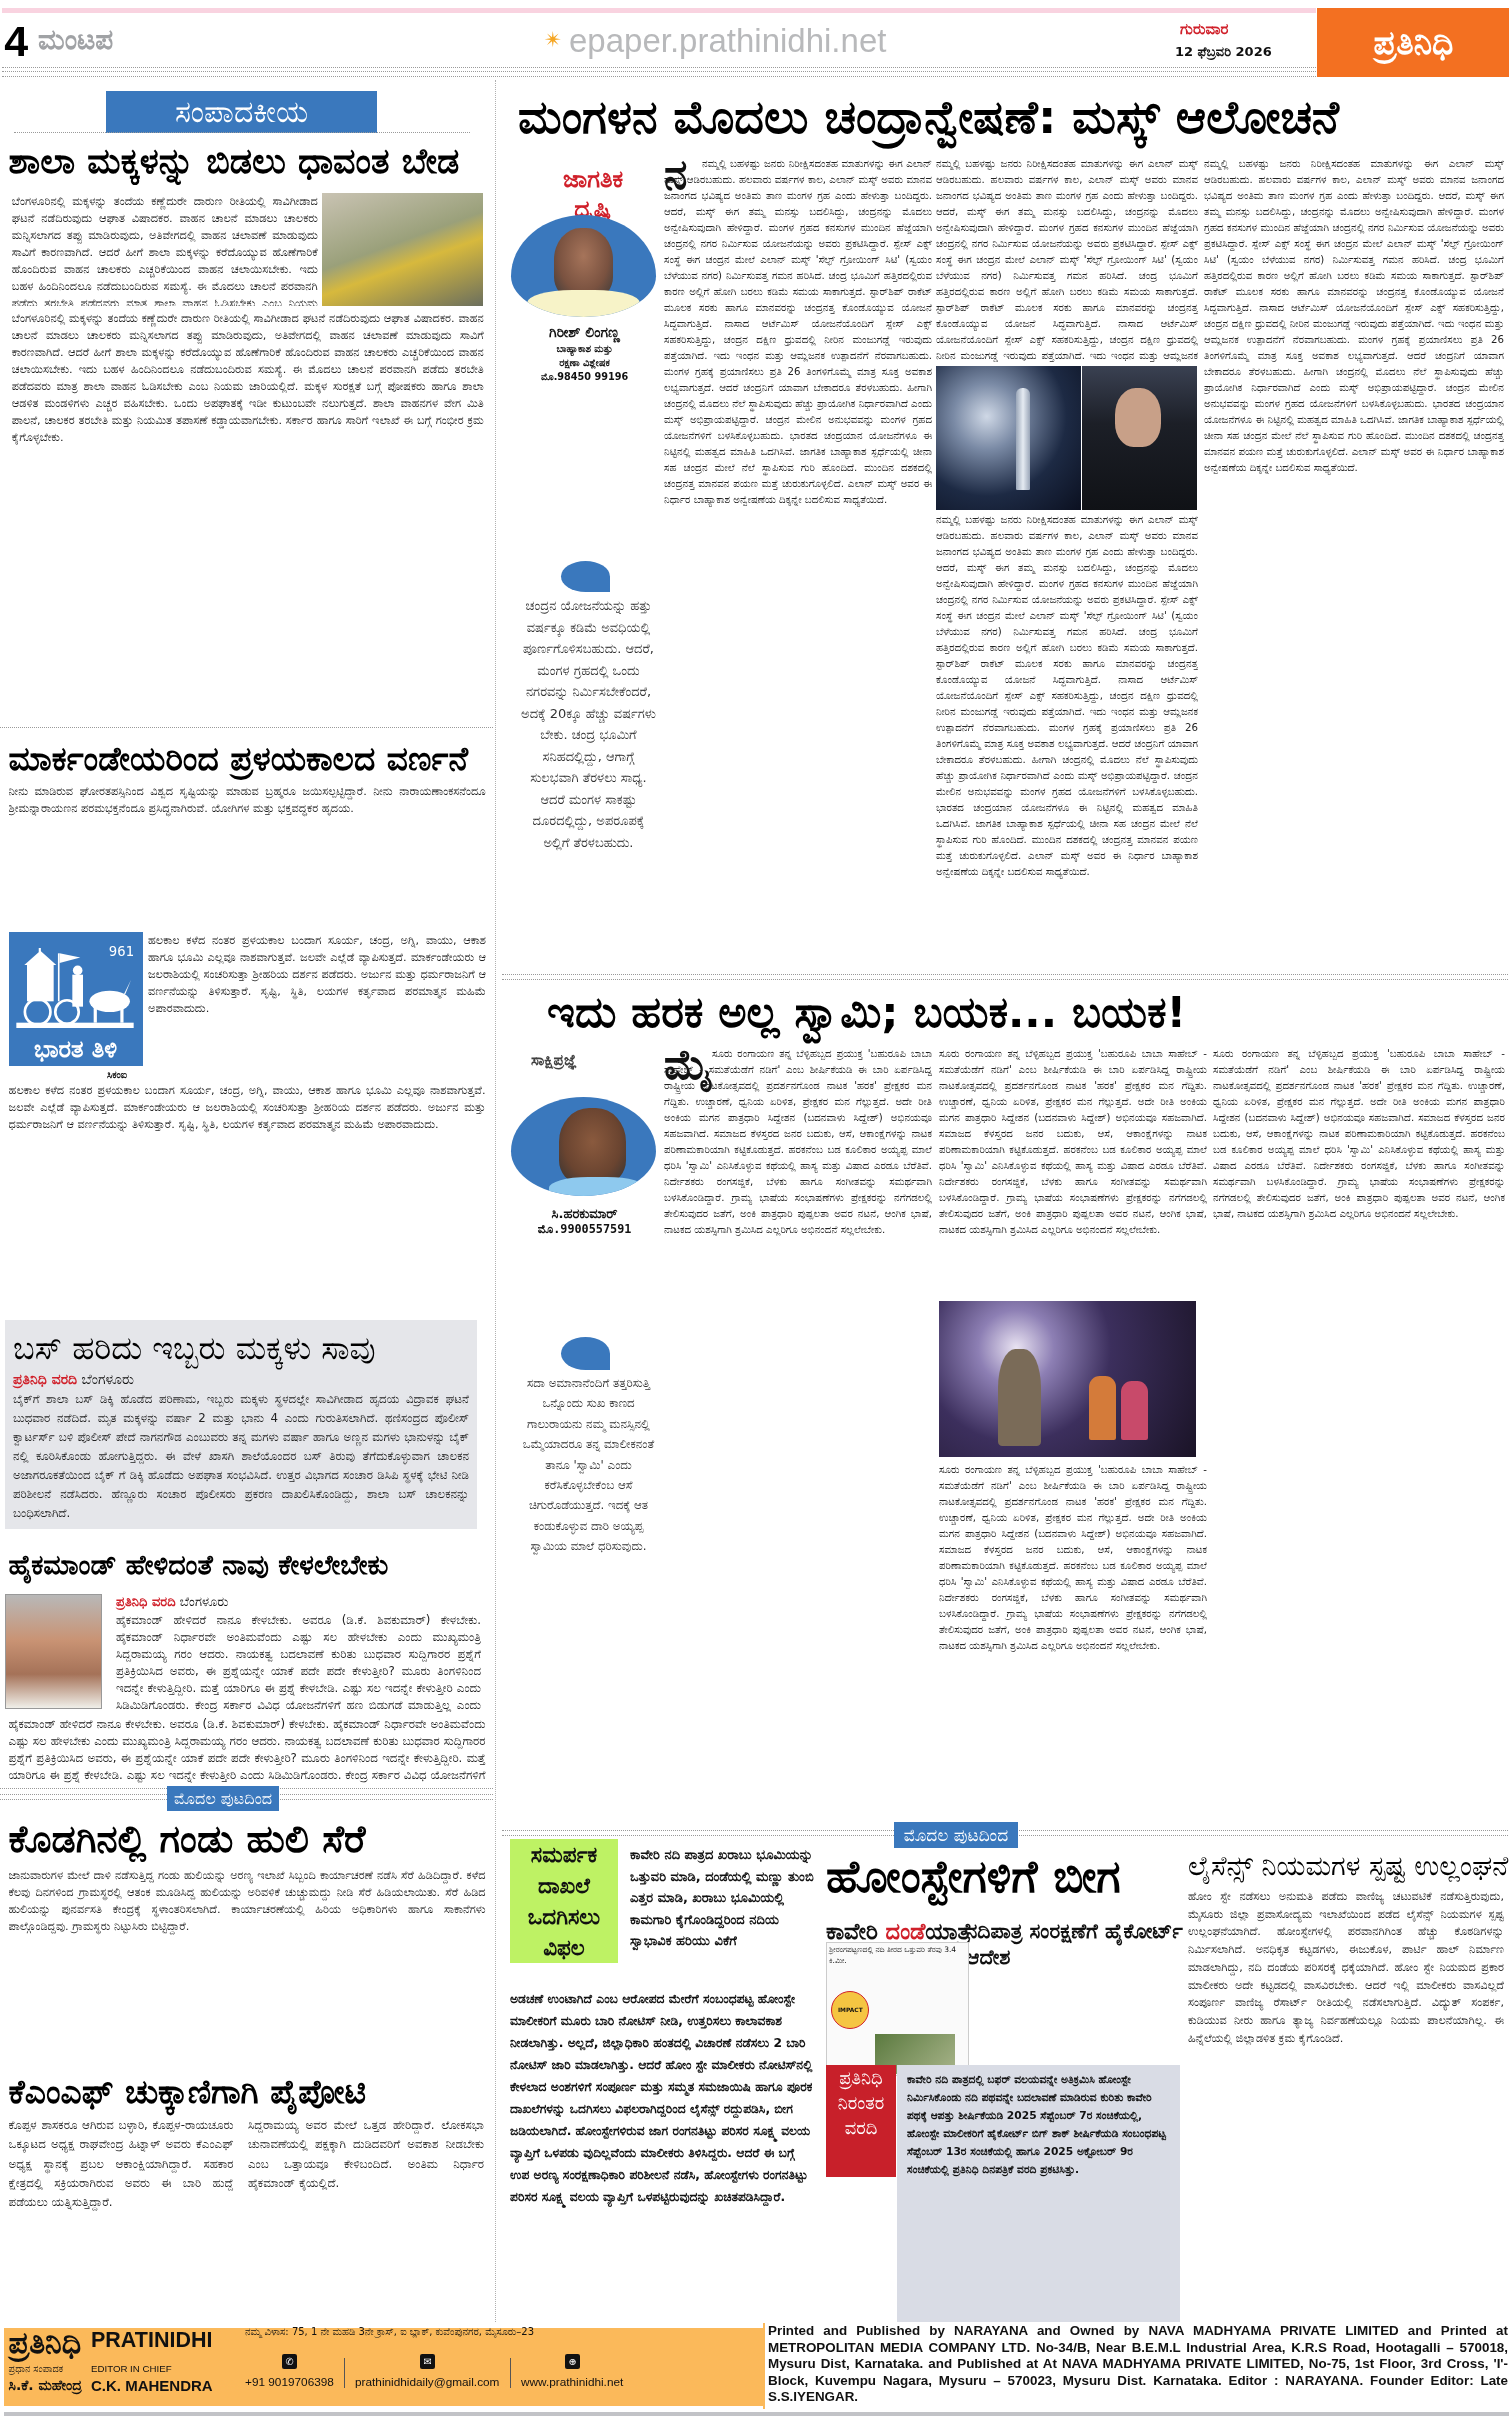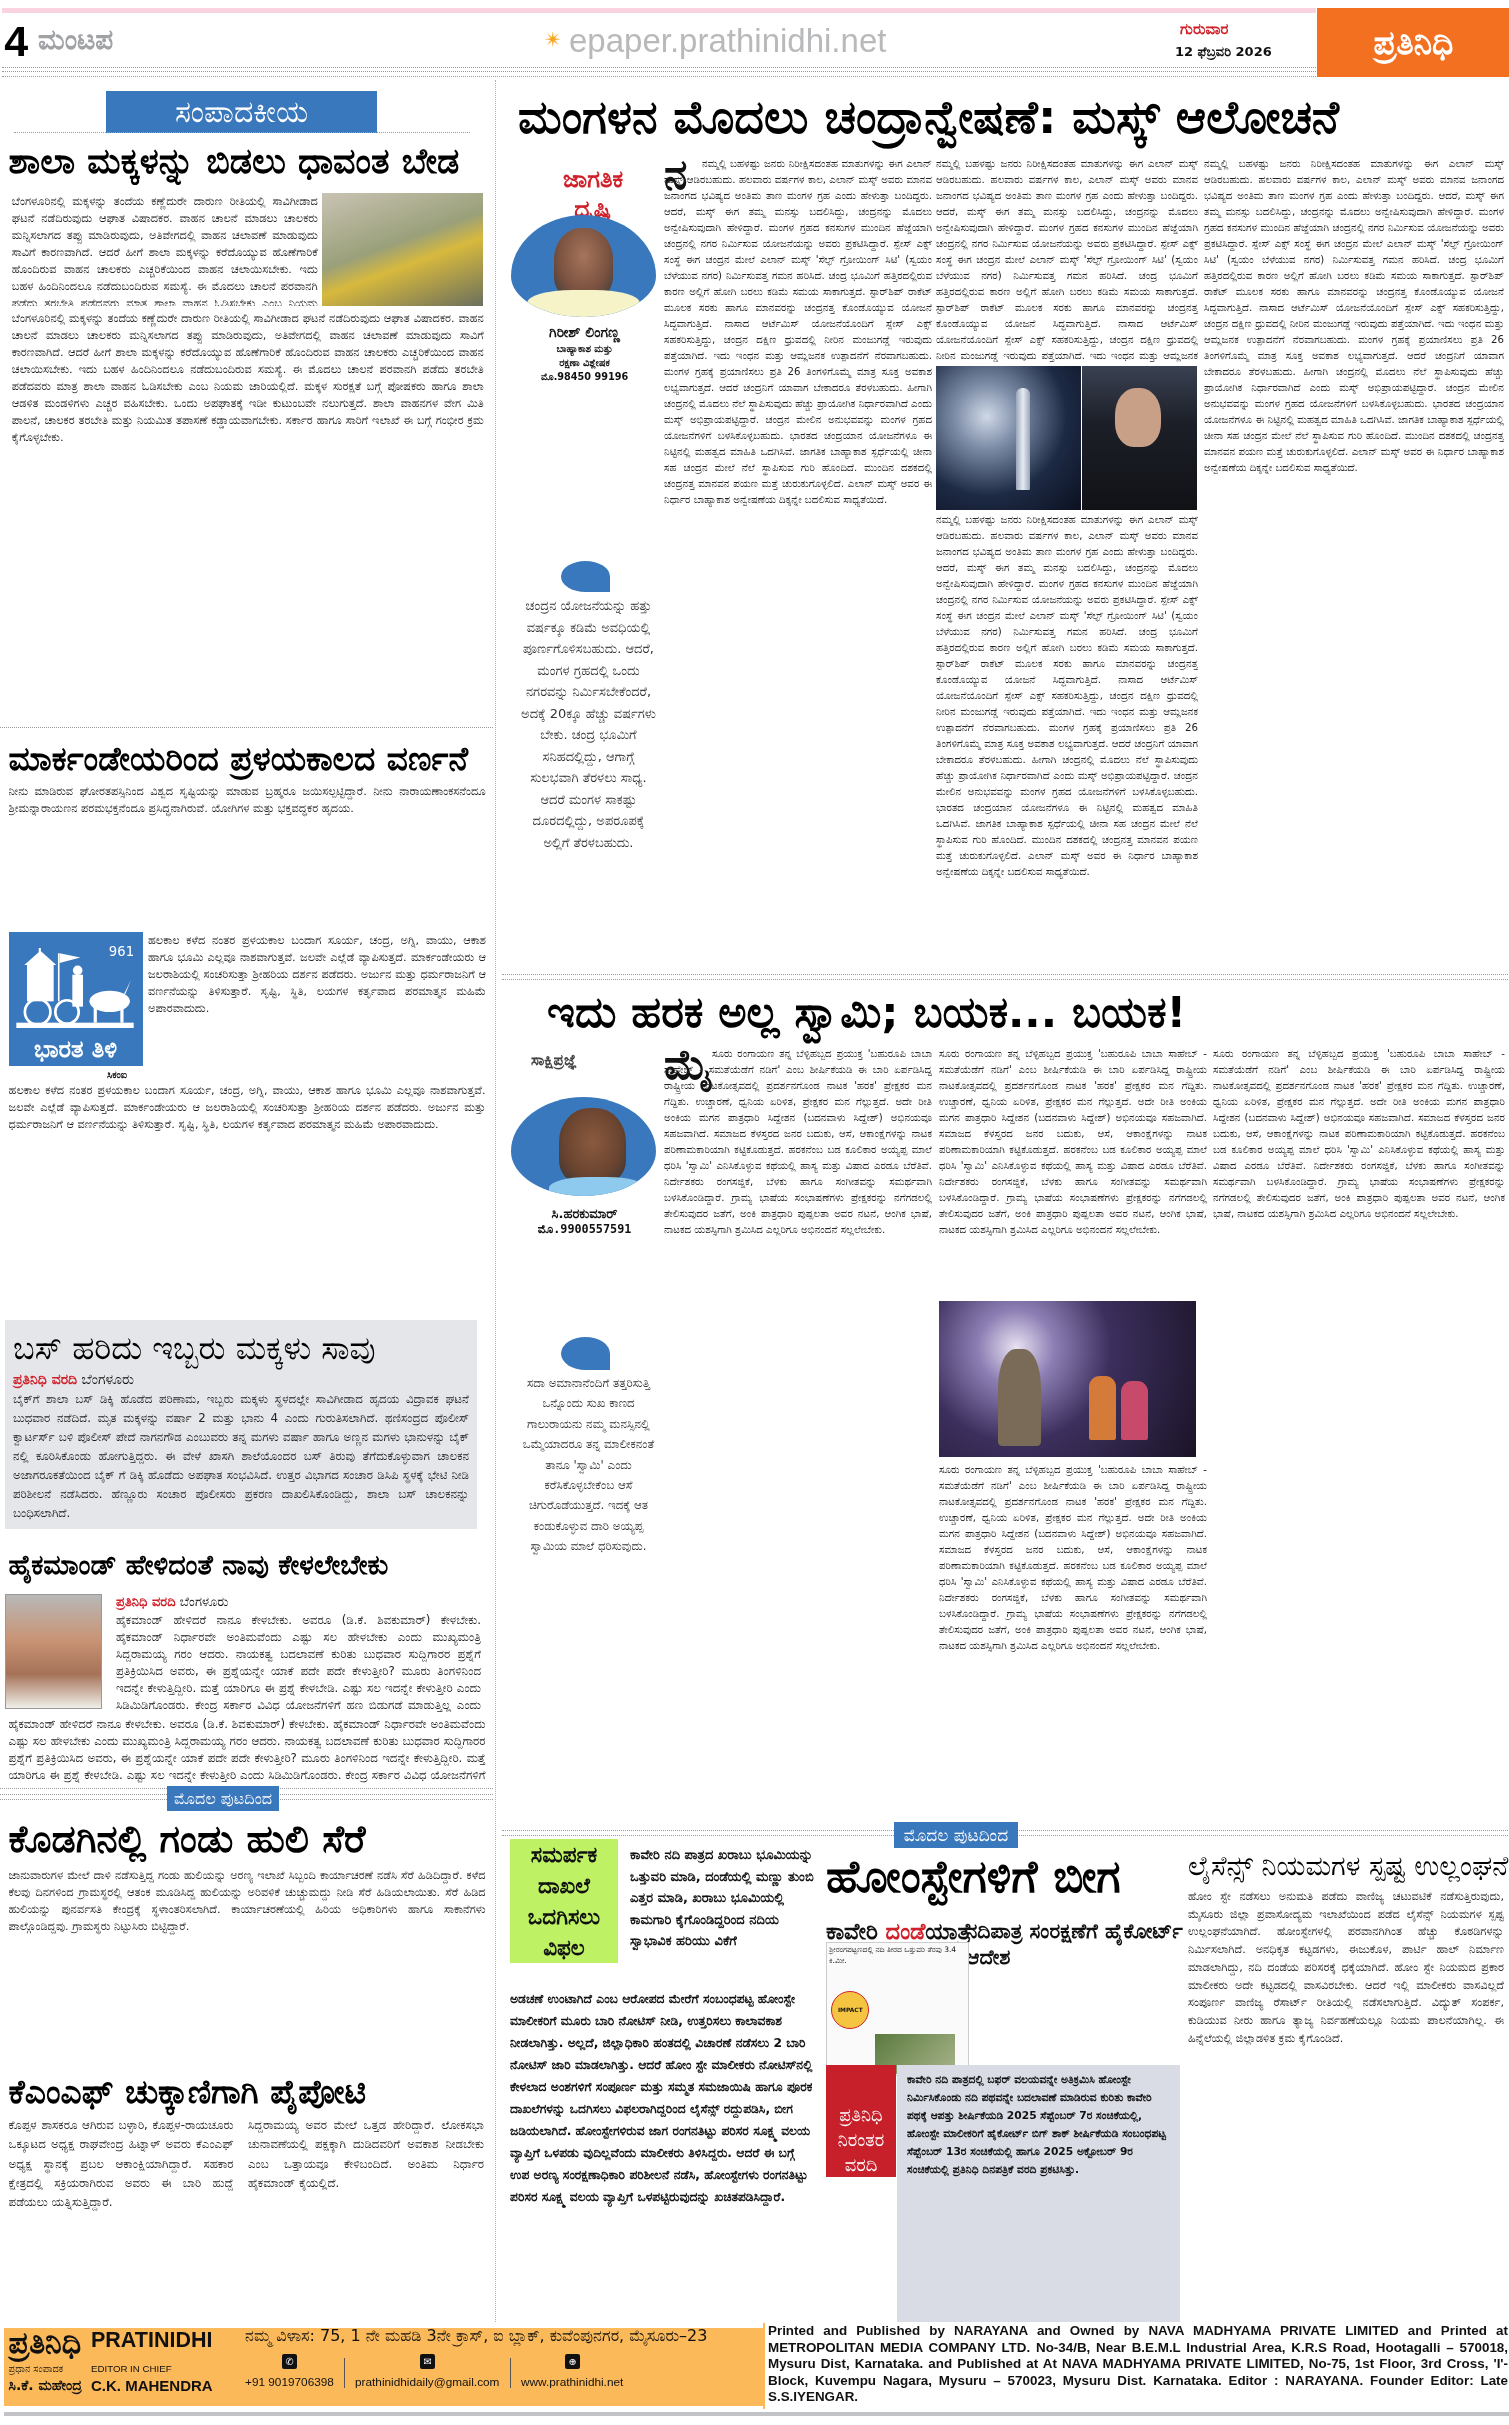--- a/index.html
+++ b/index.html
@@ -163,37 +163,37 @@
   <span>ಕಾವೇರಿ </span><span style="color:#d0202a;">ದಂಡೆ</span><span>ಯಾತ್ರೆ</span>
 </div>
 <div class="abs" style="left:966px;top:1918px;width:225px;font-size:20.4px;line-height:26px;font-weight:bold;">ನದಿಪಾತ್ರ ಸಂರಕ್ಷಣೆಗೆ ಹೈಕೋರ್ಟ್ ಆದೇಶ</div>
 <div class="abs" style="left:826px;top:1942px;width:143px;height:134px;background:#fafafa;border:0.5px solid #ccc;overflow:hidden;">
   <div style="font-size:7.5px;line-height:10.7px;padding:2.1px;">ಶ್ರೀರಂಗಪಟ್ಟಣದಲ್ಲಿ ನದಿ ತೀರದ ಒತ್ತುವರಿ ತೆರವು 3.4 ಕಿ.ಮೀ.</div>
   <div style="position:absolute;left:4.3px;top:48px;width:38px;height:38px;border-radius:50%;background:#f5c542;border:1.6px solid #d0202a;display:flex;align-items:center;justify-content:center;">
     <span style="font-size:5.9px;font-weight:bold;">IMPACT</span>
   </div>
   <div style="position:absolute;left:48px;top:91px;width:80px;height:40px;background:linear-gradient(135deg,#5b7a3f,#a8b48a);"></div>
 </div>
-<div class="abs" style="left:826px;top:2065px;width:70px;height:112px;background:#c8202a;display:flex;align-items:flex-end;justify-content:center;">
+<div class="abs" style="left:826px;top:2065px;width:70px;height:112px;background:#c8202a;display:flex;align-items:flex-start;justify-content:center;">
   <span style="color:#fff;font-size:18px;line-height:25px;text-align:center;">ಪ್ರತಿನಿಧಿ ನಿರಂತರ ವರದಿ</span>
 </div>
 <div class="abs" style="left:897px;top:2065px;width:283px;height:257px;background:#d9dce5;"></div>
 <div class="abs" style="left:907px;top:2071px;width:268px;height:247px;font-size:10.7px;line-height:18px;font-weight:bold;color:#111;overflow:hidden;">ಕಾವೇರಿ ನದಿ ಪಾತ್ರದಲ್ಲಿ ಬಫರ್ ವಲಯವನ್ನೇ ಅತಿಕ್ರಮಿಸಿ ಹೋಂಸ್ಟೇ ನಿರ್ಮಿಸಿಕೊಂಡು ನದಿ ಪಥವನ್ನೇ ಬದಲಾವಣೆ ಮಾಡಿರುವ ಕುರಿತು ಕಾವೇರಿ ಪಥಕ್ಕೆ ಆಪತ್ತು ಶೀರ್ಷಿಕೆಯಡಿ 2025 ಸೆಪ್ಟೆಂಬರ್ 7ರ ಸಂಚಿಕೆಯಲ್ಲಿ, ಹೋಂಸ್ಟೇ ಮಾಲೀಕರಿಗೆ ಹೈಕೋರ್ಟ್ ಬಿಗ್ ಶಾಕ್ ಶೀರ್ಷಿಕೆಯಡಿ ಸಂಬಂಧಪಟ್ಟ ಸೆಪ್ಟೆಂಬರ್ 13ರ ಸಂಚಿಕೆಯಲ್ಲಿ ಹಾಗೂ 2025 ಅಕ್ಟೋಬರ್ 9ರ ಸಂಚಿಕೆಯಲ್ಲಿ ಪ್ರತಿನಿಧಿ ದಿನಪತ್ರಿಕೆ ವರದಿ ಪ್ರಕಟಿಸಿತ್ತು.</div>
 
 <div class="abs headline" style="left:1188px;top:1850px;font-size:27px;font-weight:normal;">ಲೈಸೆನ್ಸ್ ನಿಯಮಗಳ ಸ್ಪಷ್ಟ ಉಲ್ಲಂಘನೆ</div>
 <div class="abs body-text" style="left:1188px;top:1888px;width:316px;height:434px;font-size:11.3px;line-height:17.7px;">ಹೋಂ ಸ್ಟೇ ನಡೆಸಲು ಅನುಮತಿ ಪಡೆದು ವಾಣಿಜ್ಯ ಚಟುವಟಿಕೆ ನಡೆಸುತ್ತಿರುವುದು, ಮೈಸೂರು ಜಿಲ್ಲಾ ಪ್ರವಾಸೋದ್ಯಮ ಇಲಾಖೆಯಿಂದ ಪಡೆದ ಲೈಸೆನ್ಸ್ ನಿಯಮಗಳ ಸ್ಪಷ್ಟ ಉಲ್ಲಂಘನೆಯಾಗಿದೆ. ಹೋಂಸ್ಟೇಗಳಲ್ಲಿ ಪರವಾನಗಿಗಿಂತ ಹೆಚ್ಚು ಕೊಠಡಿಗಳನ್ನು ನಿರ್ಮಿಸಲಾಗಿದೆ. ಅನಧಿಕೃತ ಕಟ್ಟಡಗಳು, ಈಜುಕೊಳ, ಪಾರ್ಟಿ ಹಾಲ್ ನಿರ್ಮಾಣ ಮಾಡಲಾಗಿದ್ದು, ನದಿ ದಂಡೆಯ ಪರಿಸರಕ್ಕೆ ಧಕ್ಕೆಯಾಗಿದೆ. ಹೋಂ ಸ್ಟೇ ನಿಯಮದ ಪ್ರಕಾರ ಮಾಲೀಕರು ಅದೇ ಕಟ್ಟಡದಲ್ಲಿ ವಾಸವಿರಬೇಕು. ಆದರೆ ಇಲ್ಲಿ ಮಾಲೀಕರು ವಾಸವಿಲ್ಲದೆ ಸಂಪೂರ್ಣ ವಾಣಿಜ್ಯ ರೆಸಾರ್ಟ್ ರೀತಿಯಲ್ಲಿ ನಡೆಸಲಾಗುತ್ತಿದೆ. ವಿದ್ಯುತ್ ಸಂಪರ್ಕ, ಕುಡಿಯುವ ನೀರು ಹಾಗೂ ತ್ಯಾಜ್ಯ ನಿರ್ವಹಣೆಯಲ್ಲೂ ನಿಯಮ ಪಾಲನೆಯಾಗಿಲ್ಲ. ಈ ಹಿನ್ನೆಲೆಯಲ್ಲಿ ಜಿಲ್ಲಾಡಳಿತ ಕ್ರಮ ಕೈಗೊಂಡಿದೆ.</div>
 
 <div class="abs" style="left:3.8px;top:2328px;width:759px;height:78px;background:#fbb95a;"></div>
 <div class="abs" style="left:8.6px;top:2325px;font-size:30px;font-weight:bold;color:#111;">ಪ್ರತಿನಿಧಿ</div>
 <div class="abs" style="left: 91px; top: 2328px; font-size: 21.5px; font-weight: bold; font-family: &quot;Liberation Sans&quot;, sans-serif; color: rgb(17, 17, 17); margin-left: 0px; transform: translateX(0px);">PRATINIDHI</div>
 <div class="abs" style="left:8.6px;top:2363px;font-size:9.7px;">ಪ್ರಧಾನ ಸಂಪಾದಕ</div>
 <div class="abs" style="left: 91px; top: 2363px; font-size: 9.7px; font-family: &quot;Liberation Sans&quot;, sans-serif;">EDITOR IN CHIEF</div>
 <div class="abs" style="left:8.6px;top:2377px;font-size:14px;font-weight:bold;">ಸಿ.ಕೆ. ಮಹೇಂದ್ರ</div>
 <div class="abs" style="left: 91px; top: 2377px; font-size: 15px; font-weight: bold; font-family: &quot;Liberation Sans&quot;, sans-serif;">C.K. MAHENDRA</div>
-<div class="abs" style="left: 245px; top: 2326px; font-size: 16px; white-space: nowrap; text-align: right;">ನಮ್ಮ ವಿಳಾಸ: 75, 1 ನೇ ಮಹಡಿ 3ನೇ ಕ್ರಾಸ್, ಐ ಬ್ಲಾಕ್, ಕುವೆಂಪುನಗರ, ಮೈಸೂರು–23</div>
+<div class="abs" style="left: 245px; top: 2326px; font-size: 10px; white-space: nowrap; text-align: right;">ನಮ್ಮ ವಿಳಾಸ: 75, 1 ನೇ ಮಹಡಿ 3ನೇ ಕ್ರಾಸ್, ಐ ಬ್ಲಾಕ್, ಕುವೆಂಪುನಗರ, ಮೈಸೂರು–23</div>
 <div class="abs" style="left: 282px; top: 2354px; width: 15px; height: 15px; background: rgb(17, 17, 17); border-radius: 2.1px; color: rgb(255, 255, 255); font-size: 9.7px; text-align: center; line-height: 15px;">✆</div>
 <div class="abs" style="left: 245px; top: 2375px; font-size: 11.8px; font-family: &quot;Liberation Sans&quot;, sans-serif;">+91 9019706398</div>
 <div class="abs" style="left: 344px; top: 2358px; width: 0.5px; height: 30px; background: rgb(85, 85, 85);"></div>
 <div class="abs" style="left: 420px; top: 2354px; width: 15px; height: 15px; background: rgb(17, 17, 17); border-radius: 2.1px; color: rgb(255, 255, 255); font-size: 9.7px; text-align: center; line-height: 15px;">✉</div>
 <div class="abs" style="left: 355px; top: 2375px; font-size: 11.8px; font-family: &quot;Liberation Sans&quot;, sans-serif;">prathinidhidaily@gmail.com</div>
 <div class="abs" style="left: 510px; top: 2358px; width: 0.5px; height: 30px; background: rgb(85, 85, 85);"></div>
 <div class="abs" style="left: 565px; top: 2354px; width: 15px; height: 15px; background: rgb(17, 17, 17); border-radius: 2.1px; color: rgb(255, 255, 255); font-size: 9.7px; text-align: center; line-height: 15px;">⊕</div>
 <div class="abs" style="left: 521px; top: 2375px; font-size: 11.8px; font-family: &quot;Liberation Sans&quot;, sans-serif;">www.prathinidhi.net</div>
 <div class="abs" style="left:763px;top:2323px;width:1.6px;height:86px;background:#fbb95a;"></div>
 <div class="abs" style="left:768px;top:2323px;width:740px;font-size:13.4px;line-height:16.6px;font-weight:bold;font-family:'Liberation Sans',sans-serif;text-align:justify;">Printed and Published by NARAYANA and Owned by NAVA MADHYAMA PRIVATE LIMITED and Printed at METROPOLITAN MEDIA COMPANY LTD. No-34/B, Near B.E.M.L Industrial Area, K.R.S Road, Hootagalli – 570018, Mysuru Dist, Karnataka. and Published at At NAVA MADHYAMA PRIVATE LIMITED, No-75, 1st Floor, 3rd Cross, 'I'- Block, Kuvempu Nagara, Mysuru – 570023, Mysuru Dist. Karnataka. Editor : NARAYANA. Founder Editor: Late S.S.IYENGAR.</div>

